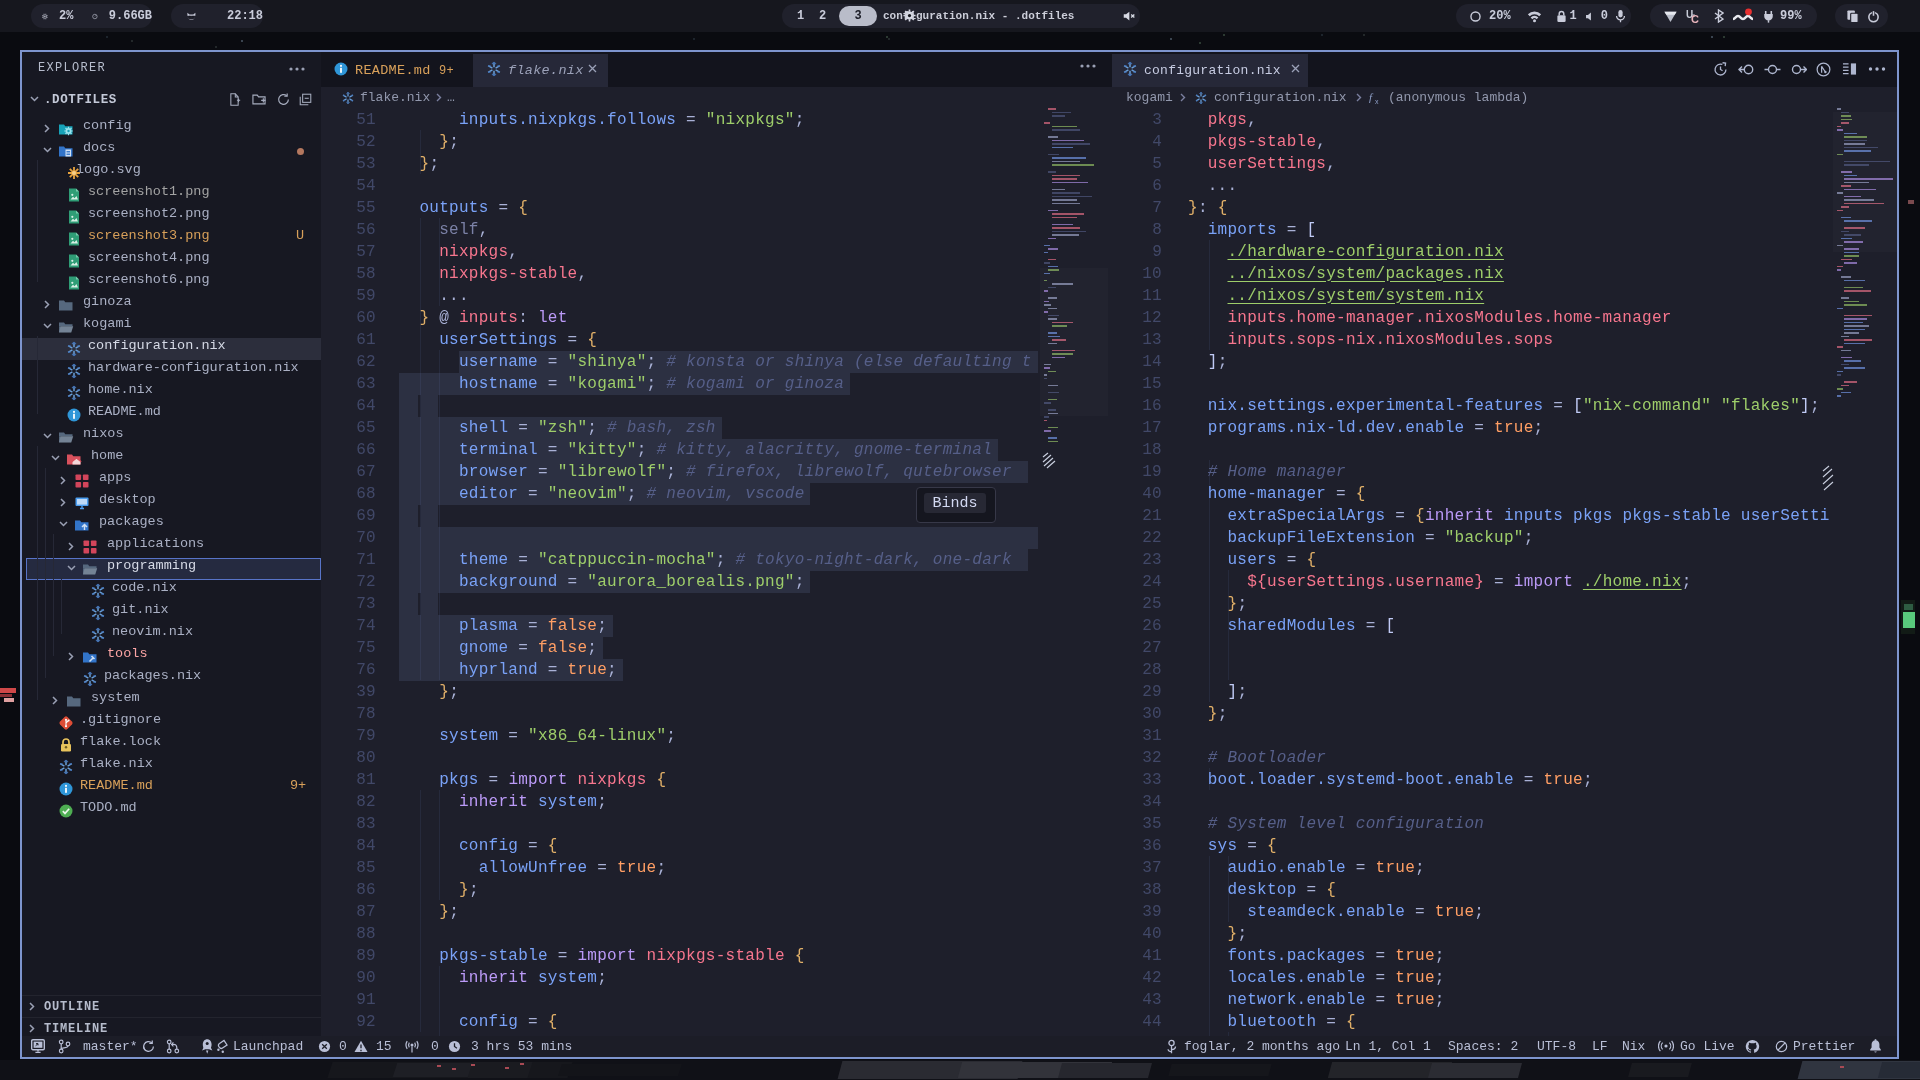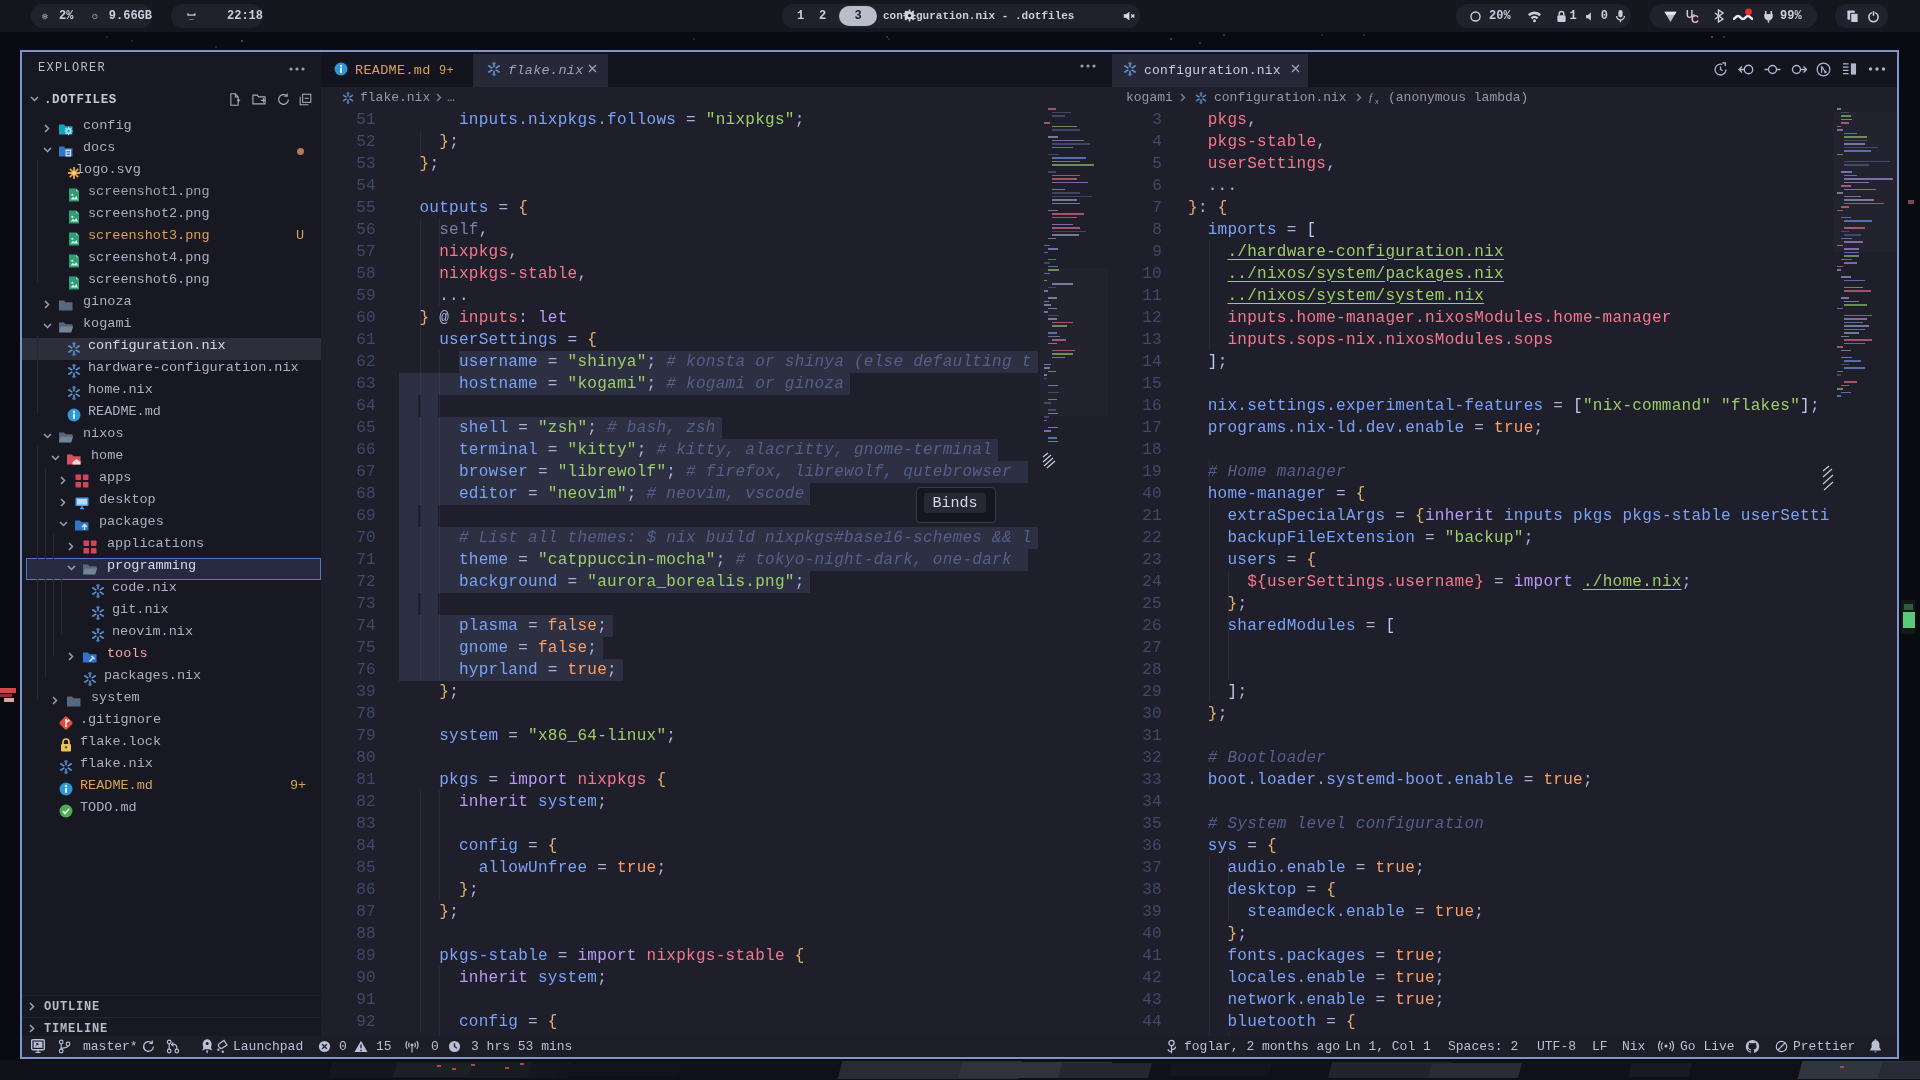--- a/index.html
+++ b/index.html
@@ -695,21 +695,20 @@
         <div class="lnum" style="left:336px;top:416.5px;width:40px">65</div>
         <div class="code-line" style="left:419.5px;top:416.5px"><span style="color:#a9b1d6">    </span><span style="color:#7aa2f7">shell</span><span style="color:#a9b1d6"> = </span><span style="color:#9ece6a">"zsh"</span><span style="color:#a9b1d6">;</span><span style="color:#565f89;font-style:italic"> # bash, zsh</span></div>
         <div class="lnum" style="left:336px;top:438.5px;width:40px">66</div>
         <div class="code-line" style="left:419.5px;top:438.5px"><span style="color:#a9b1d6">    </span><span style="color:#7aa2f7">terminal</span><span style="color:#a9b1d6"> = </span><span style="color:#9ece6a">"kitty"</span><span style="color:#a9b1d6">;</span><span style="color:#565f89;font-style:italic"> # kitty, alacritty, gnome-terminal</span></div>
         <div class="lnum" style="left:336px;top:460.5px;width:40px">67</div>
         <div class="code-line" style="left:419.5px;top:460.5px"><span style="color:#a9b1d6">    </span><span style="color:#7aa2f7">browser</span><span style="color:#a9b1d6"> = </span><span style="color:#9ece6a">"librewolf"</span><span style="color:#a9b1d6">;</span><span style="color:#565f89;font-style:italic"> # firefox, librewolf, qutebrowser</span></div>
         <div class="lnum" style="left:336px;top:482.5px;width:40px">68</div>
         <div class="code-line" style="left:419.5px;top:482.5px"><span style="color:#a9b1d6">    </span><span style="color:#7aa2f7">editor</span><span style="color:#a9b1d6"> = </span><span style="color:#9ece6a">"neovim"</span><span style="color:#a9b1d6">;</span><span style="color:#565f89;font-style:italic"> # neovim, vscode</span></div>
         <div class="lnum" style="left:336px;top:504.5px;width:40px">69</div>
         <div class="lnum" style="left:336px;top:526.5px;width:40px">70</div>
-        <div class="code-line" style="left:419.5px;top:526.5px"><span style="color:#a9b1d6">    </span><span style="color:#565f89;font-style:italic"># List all themes: $ nix build nixpkgs#base16-schemes &amp;&amp; l</span></div>
         <div class="lnum" style="left:336px;top:548.5px;width:40px">71</div>
         <div class="code-line" style="left:419.5px;top:548.5px"><span style="color:#a9b1d6">    </span><span style="color:#7aa2f7">theme</span><span style="color:#a9b1d6"> = </span><span style="color:#9ece6a">"catppuccin-mocha"</span><span style="color:#a9b1d6">;</span><span style="color:#565f89;font-style:italic"> # tokyo-night-dark, one-dark</span></div>
         <div class="lnum" style="left:336px;top:570.5px;width:40px">72</div>
         <div class="code-line" style="left:419.5px;top:570.5px"><span style="color:#a9b1d6">    </span><span style="color:#7aa2f7">background</span><span style="color:#a9b1d6"> = </span><span style="color:#9ece6a">"aurora_borealis.png"</span><span style="color:#a9b1d6">;</span></div>
         <div class="lnum" style="left:336px;top:592.5px;width:40px">73</div>
         <div class="lnum" style="left:336px;top:614.5px;width:40px">74</div>
         <div class="code-line" style="left:419.5px;top:614.5px"><span style="color:#a9b1d6">    </span><span style="color:#7aa2f7">plasma</span><span style="color:#a9b1d6"> = </span><span style="color:#ff9e64">false</span><span style="color:#a9b1d6">;</span></div>
         <div class="lnum" style="left:336px;top:636.5px;width:40px">75</div>
         <div class="code-line" style="left:419.5px;top:636.5px"><span style="color:#a9b1d6">    </span><span style="color:#7aa2f7">gnome</span><span style="color:#a9b1d6"> = </span><span style="color:#ff9e64">false</span><span style="color:#a9b1d6">;</span></div>
         <div class="lnum" style="left:336px;top:658.5px;width:40px">76</div>

